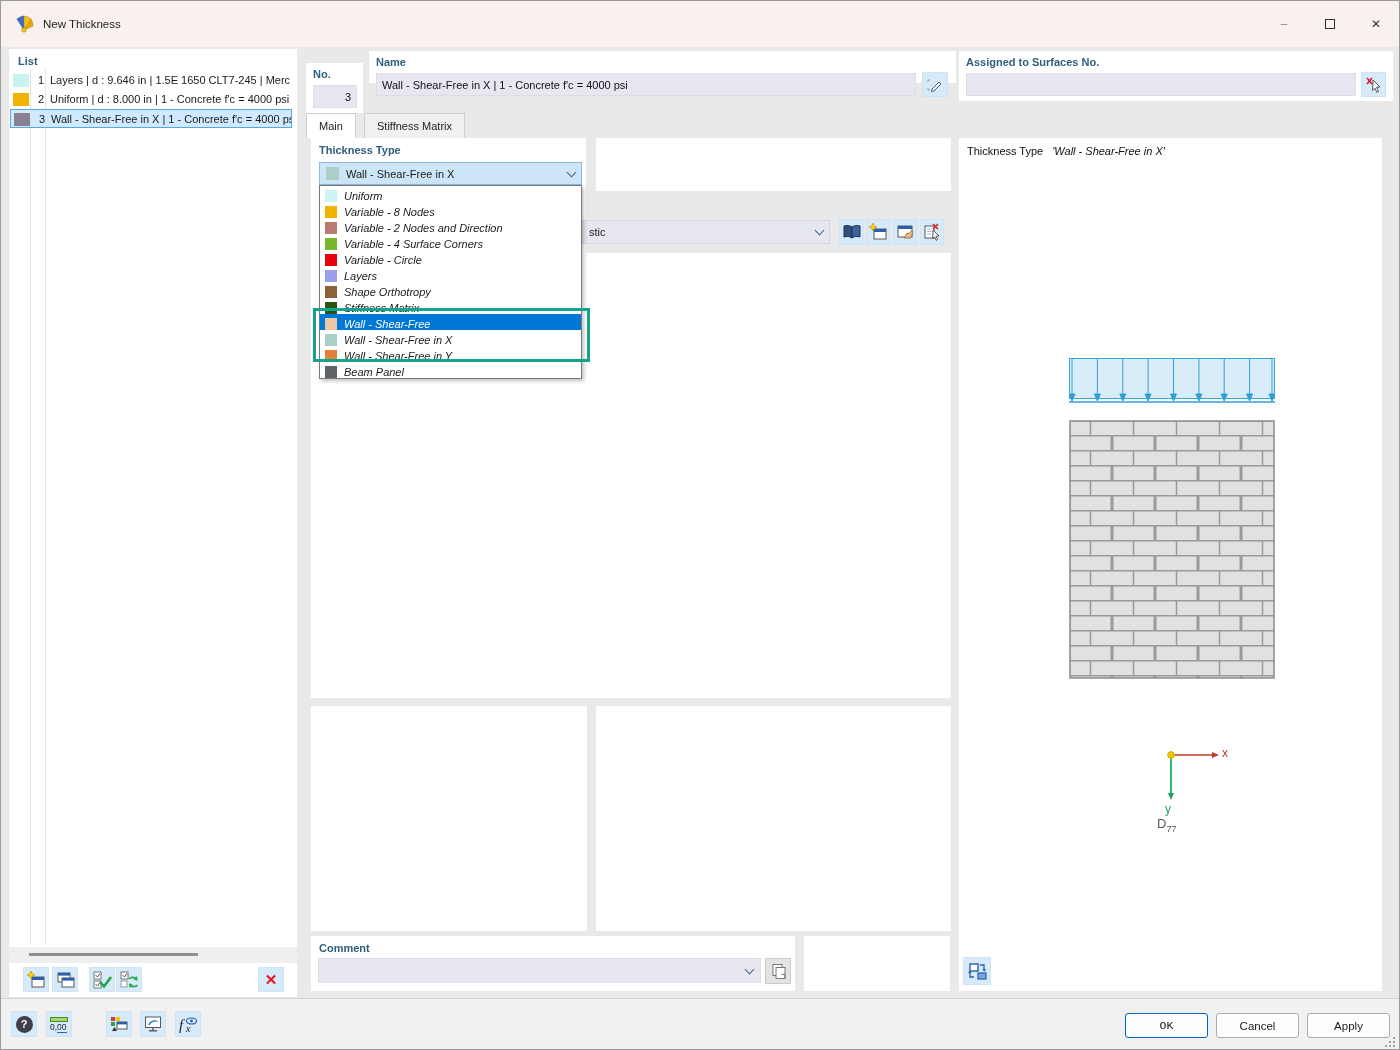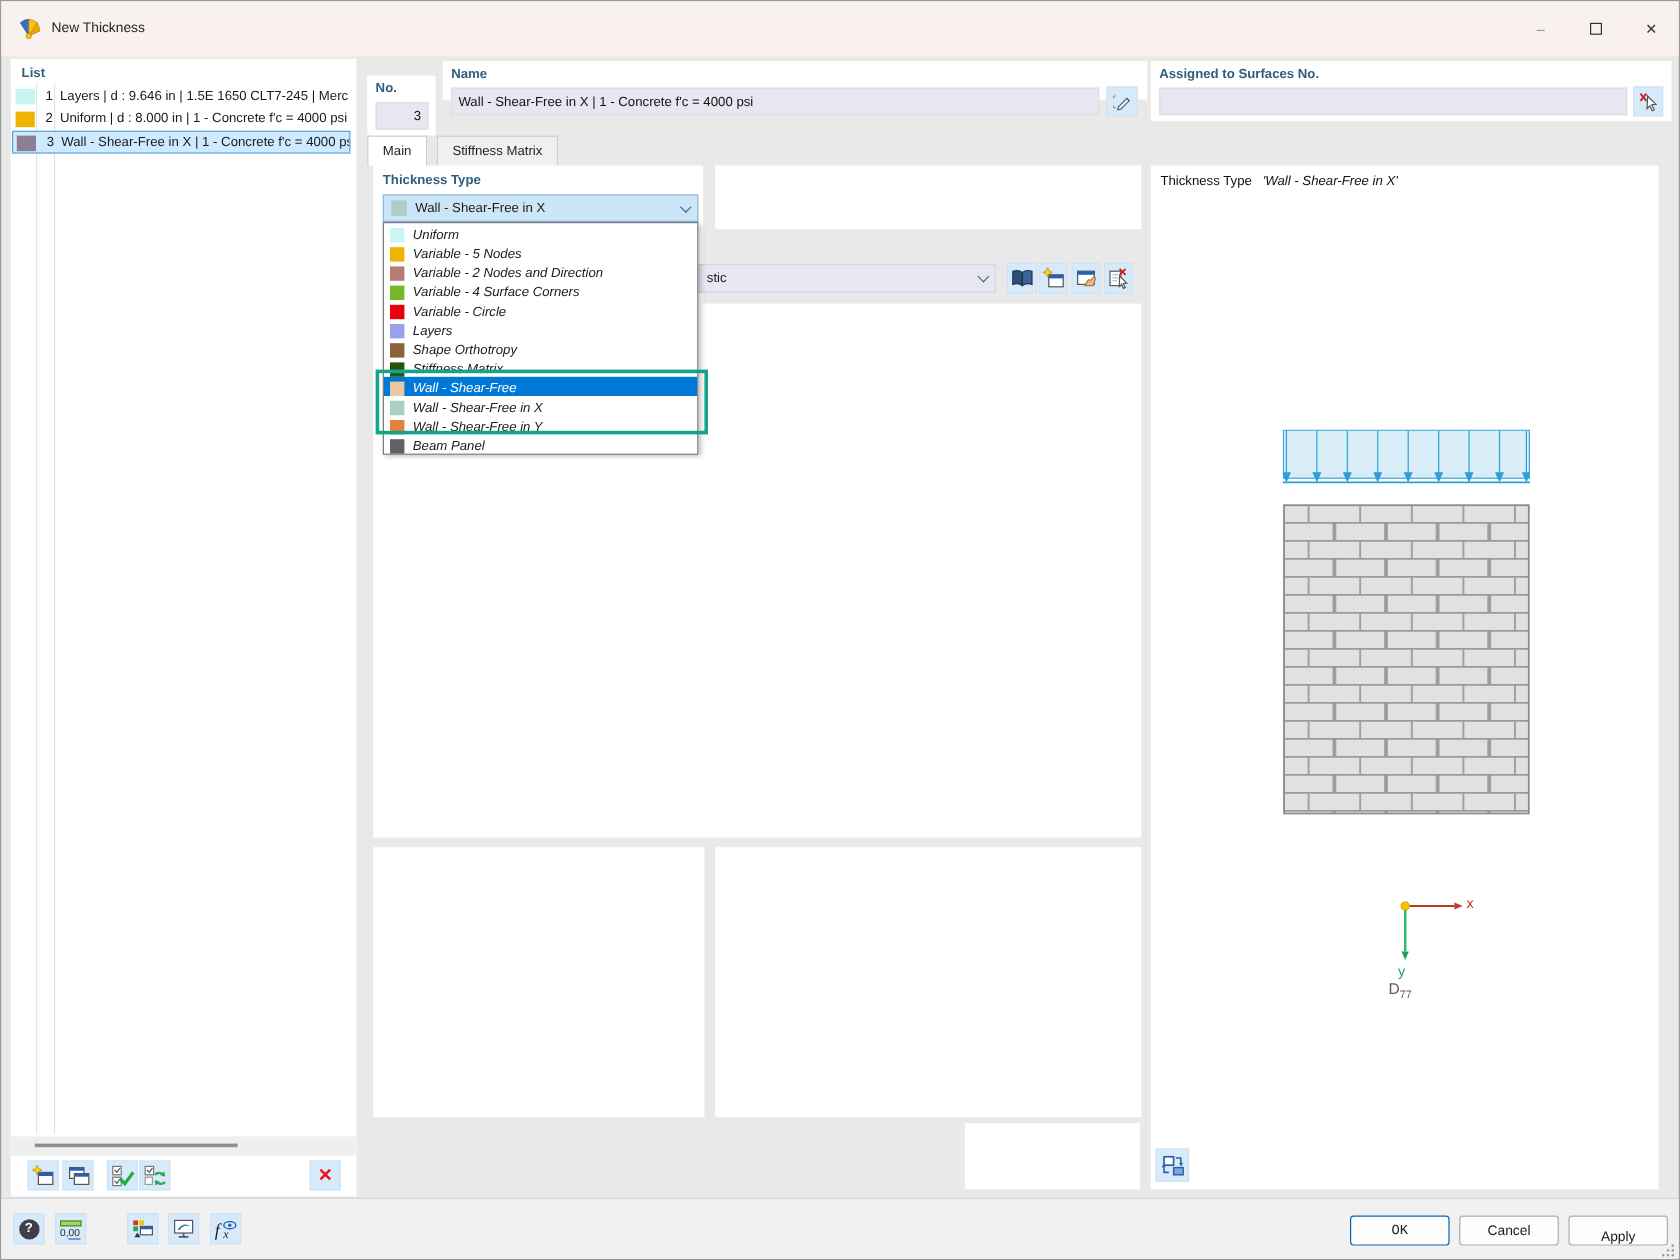--- a/index.html
+++ b/index.html
@@ -283,20 +283,34 @@
   </div>
   <div class="icon-btn" style="left:919px; top:218px; width:24px; height:26px;">
     <svg width="20" height="20" viewBox="0 0 20 20">
       <rect x="3" y="4" width="9" height="12" fill="#fff" stroke="#556"></rect>
       <path d="M5 7 h5 M5 9.5 h5 M5 12 h4" stroke="#9ab" stroke-width="0.8"></path>
       <path d="M11 2 L16 7 M16 2 L11 7" stroke="#d42020" stroke-width="1.5"></path>
       <path d="M11 8 L17 14 L14 14.2 L15.7 17.6 L14.2 18.3 L12.6 14.9 L10.8 16.8 Z" fill="#fff" stroke="#555"></path>
     </svg>
   </div>
 
+  <div class="panel cm-panel">
+    <span class="grp-label" style="position:absolute; left:8px; top:6px;">Comment</span>
+    <div class="cm-combo">
+      <span style="flex:1;"></span>
+      <span class="chev"></span>
+    </div>
+    <div class="icon-btn cm-copy">
+      <svg width="18" height="18" viewBox="0 0 18 18">
+        <rect x="4" y="2.5" width="9" height="11" fill="#fff" stroke="#777"></rect>
+        <rect x="7" y="5.5" width="9" height="11" fill="#fff" stroke="#777"></rect>
+        <path d="M12.5 12.5 h3.5 v4" fill="none" stroke="#777"></path>
+      </svg>
+    </div>
+  </div>
 
   <div class="panel preview">
     <div class="pv-title">
       <span>Thickness Type</span><span class="q">'Wall - Shear-Free in X'</span>
     </div>
 
     <svg class="load-svg" width="206" height="48" viewBox="0 0 206 48">
       <rect x="0.5" y="0.5" width="205" height="40" fill="#d9edf8" stroke="#35a7dd"></rect>
       <g stroke="#2f9fd6" fill="#2f9fd6">
         <line x1="3" y1="1" x2="3" y2="36"></line>
@@ -358,21 +372,21 @@
     </div>
   </div>
 
   <div class="dropdown">
     <div class="dd-item">
         <span class="sw" style="background: rgb(204, 245, 245);"></span>
         <span>Uniform</span>
       </div>
     <div class="dd-item">
         <span class="sw" style="background: rgb(240, 180, 0);"></span>
-        <span>Variable - 5 Nodes</span>
+        <span>Variable - 8 Nodes</span>
       </div>
     <div class="dd-item">
         <span class="sw" style="background: rgb(185, 122, 116);"></span>
         <span>Variable - 2 Nodes and Direction</span>
       </div>
     <div class="dd-item">
         <span class="sw" style="background: rgb(118, 184, 42);"></span>
         <span>Variable - 4 Surface Corners</span>
       </div>
     <div class="dd-item">
@@ -449,21 +463,21 @@
         <circle cx="14.5" cy="7" r="1.4" fill="#2b5fad"></circle>
       </svg>
     </div>
 
     <div class="fbtn ok" style="left:1124px;font-family:Liberation Mono, monospace;">
         <span>OK</span>
       </div>
     <div class="fbtn" style="left:1215px;">
         <span>Cancel</span>
       </div>
-    <div class="fbtn" style="left:1306px;align-items:flex-end;">
+    <div class="fbtn" style="left:1306px;">
         <span>Apply</span>
       </div>
 
     <svg class="grip" width="12" height="12">
       <g fill="#a0a0a0">
         <rect x="9" y="1" width="2" height="2"></rect>
           <rect x="9" y="5" width="2" height="2"></rect>
           <rect x="5" y="5" width="2" height="2"></rect>
         <rect x="9" y="9" width="2" height="2"></rect>
           <rect x="5" y="9" width="2" height="2"></rect>

